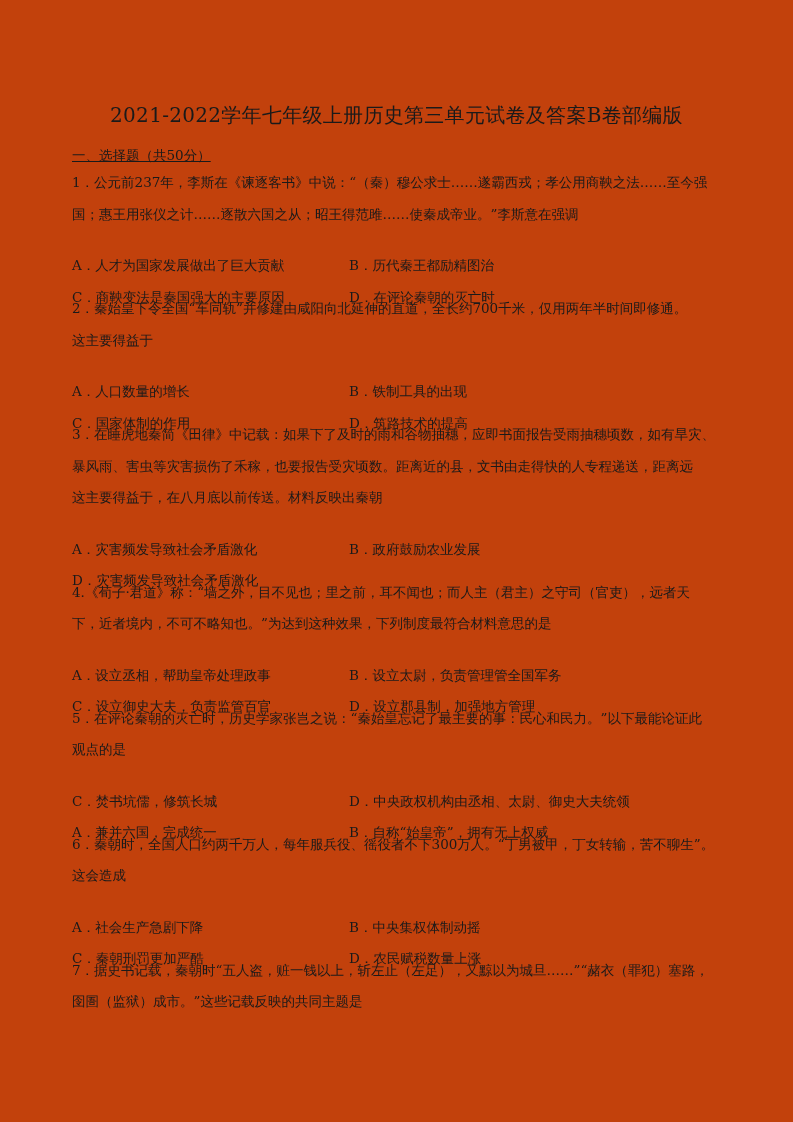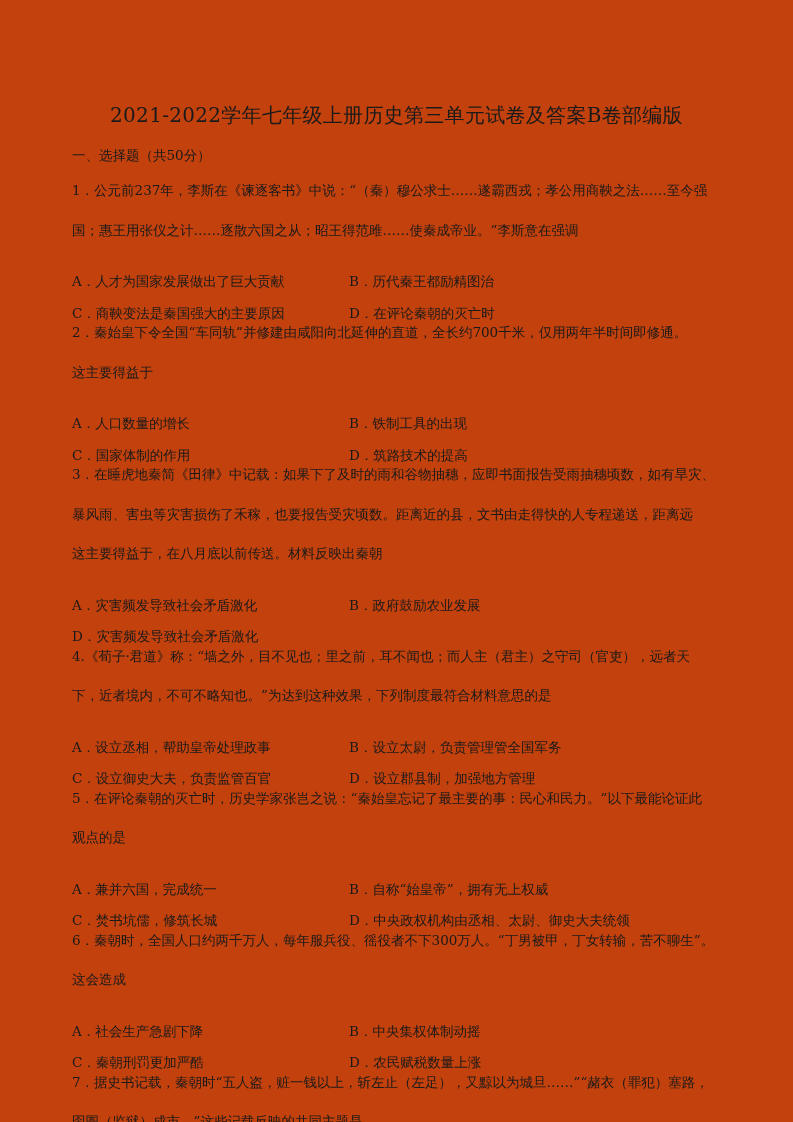--- a/index.html
+++ b/index.html
@@ -33,33 +33,33 @@
       letter-spacing: 0.3px;
       white-space: nowrap;
     }
     .section {
       position: absolute;
       left: 72px;
       top: 145px;
       font-size: 13.5px;
       line-height: 20px;
       white-space: nowrap;
+      text-decoration: underline;
     }
     .content {
       position: absolute;
       left: 72px;
       top: 172px;
       width: 660px;
       font-size: 13.5px;
     }
     .line {
       height: 31.5px;
       line-height: 20px;
       white-space: nowrap;
-      margin-top: 8px;
     }
     .opts {
       display: flex;
       height: 31.5px;
       line-height: 20px;
       white-space: nowrap;
     }
     .opt {
       width: 277px;
       flex: 0 0 auto;
@@ -126,26 +126,26 @@
       <div class="opts">
         <div class="opt">C．设立御史大夫，负责监管百官</div>
         <div class="opt">D．设立郡县制，加强地方管理</div>
       </div>
     </div>
 
     <div>
       <div class="line">5．在评论秦朝的灭亡时，历史学家张岂之说：“秦始皇忘记了最主要的事：民心和民力。”以下最能论证此</div>
       <div class="line">观点的是</div>
       <div class="opts">
+        <div class="opt">C．焚书坑儒，修筑长城</div>
+        <div class="opt">D．中央政权机构由丞相、太尉、御史大夫统领</div>
+      </div>
+      <div class="opts">
         <div class="opt">A．兼并六国，完成统一</div>
         <div class="opt">B．自称“始皇帝”，拥有无上权威</div>
-      </div>
-      <div class="opts">
-        <div class="opt">C．焚书坑儒，修筑长城</div>
-        <div class="opt">D．中央政权机构由丞相、太尉、御史大夫统领</div>
       </div>
     </div>
 
     <div>
       <div class="line">6．秦朝时，全国人口约两千万人，每年服兵役、徭役者不下300万人。“丁男被甲，丁女转输，苦不聊生”。</div>
       <div class="line">这会造成</div>
       <div class="opts">
         <div class="opt">A．社会生产急剧下降</div>
         <div class="opt">B．中央集权体制动摇</div>
       </div>

